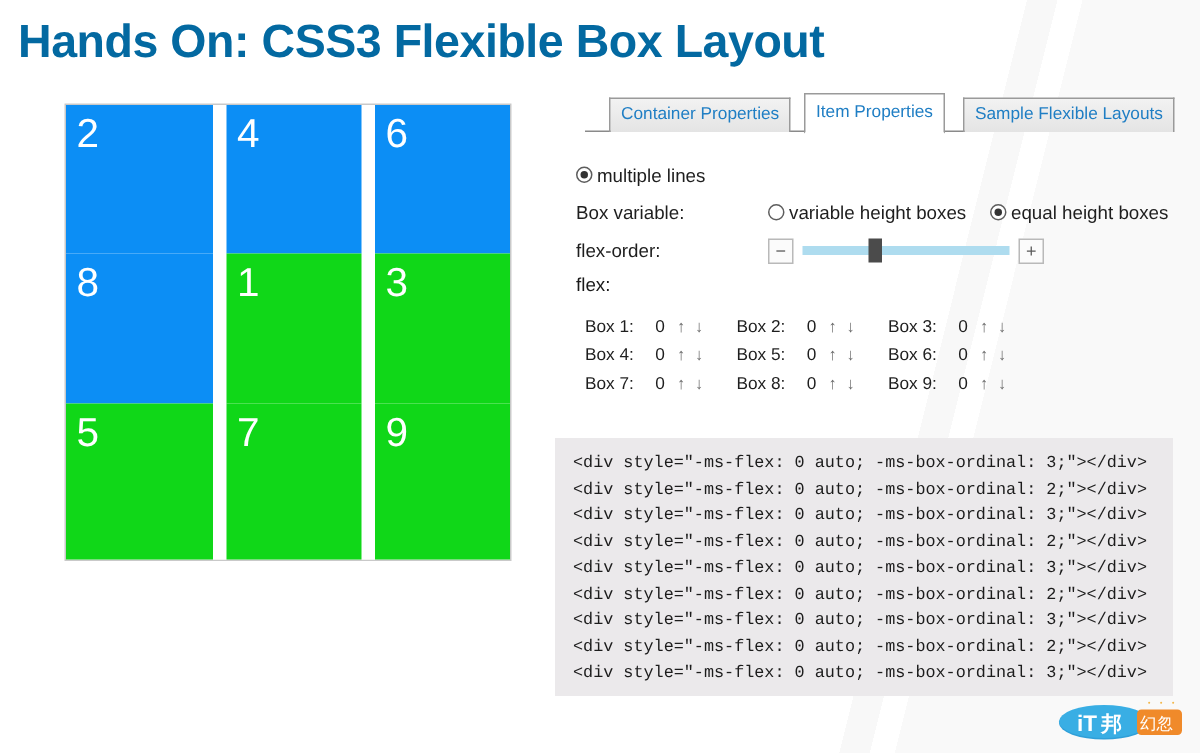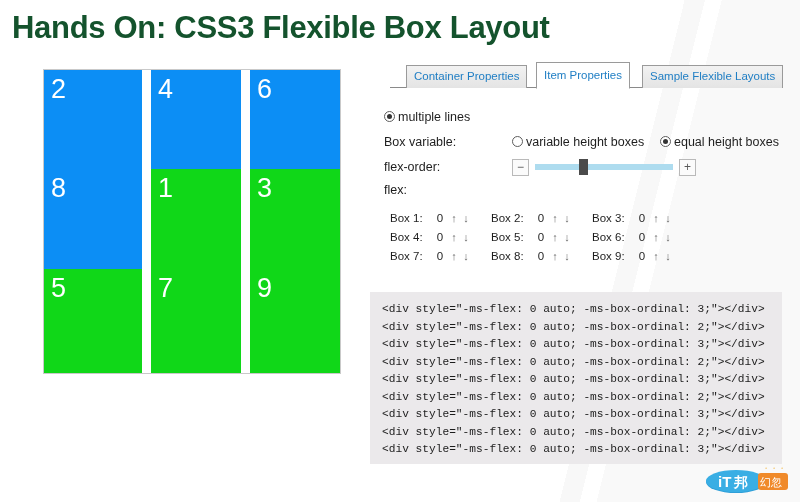--- a/index.html
+++ b/index.html
@@ -17,21 +17,21 @@
     position:absolute; inset:0; pointer-events:none; z-index:0;
     background:
       linear-gradient(104deg, rgba(0,0,0,0) 0 74%, rgba(0,0,0,0.028) 74% 76.2%, rgba(0,0,0,0) 76.2% 78%, rgba(0,0,0,0.022) 78% 100%);
   }
   .page { position:relative; z-index:2; width:800px; height:502px; }
 
   
   .title{
     position:absolute; left:12px; top:10px;
     font-size:31px; font-weight:bold; letter-spacing:-0.3px;
-    color:#14532d; white-space:nowrap;
+    color:#0369a1; white-space:nowrap;
   }
 
   
   .demo-frame{
     position:absolute; left:43px; top:69px;
     width:298px; height:305px;
     border:1px solid #c9c9c9;
     background:#ffffff;
     display:flex;
     padding:0;

